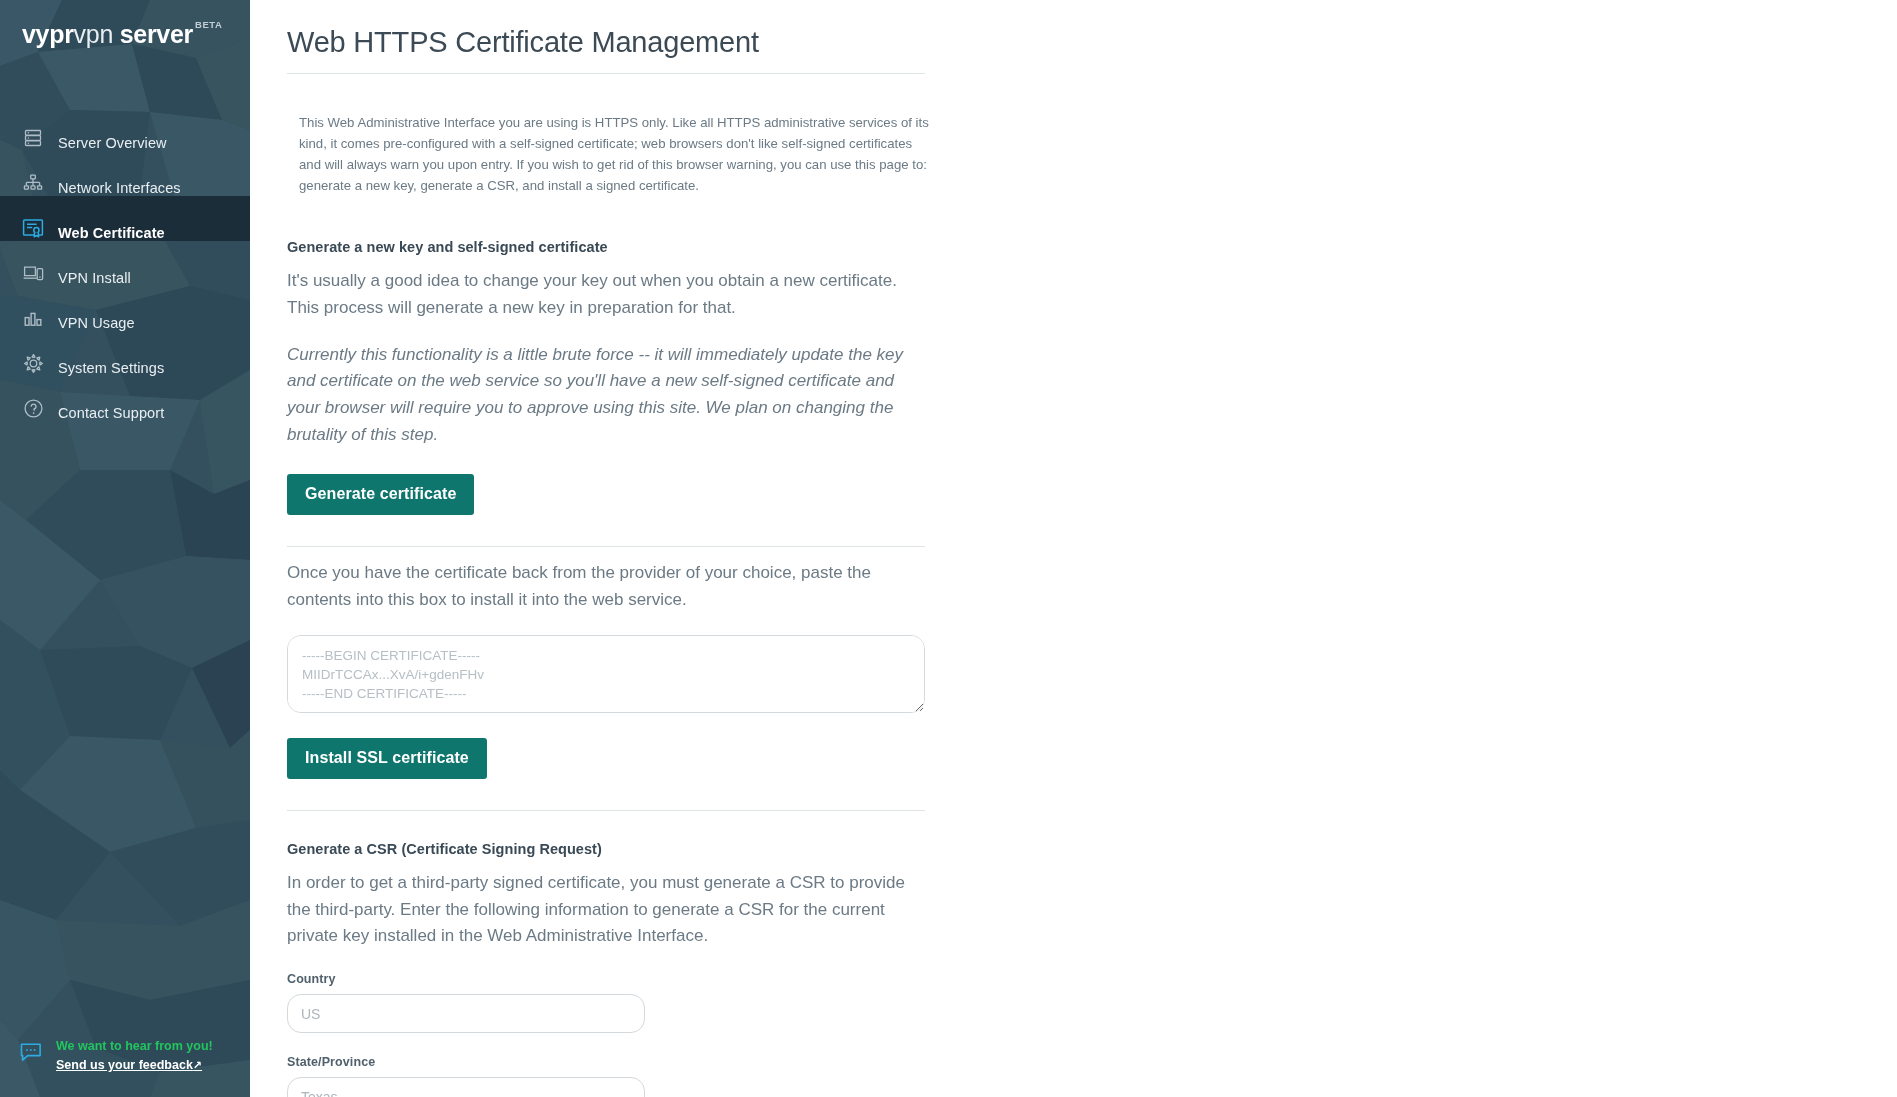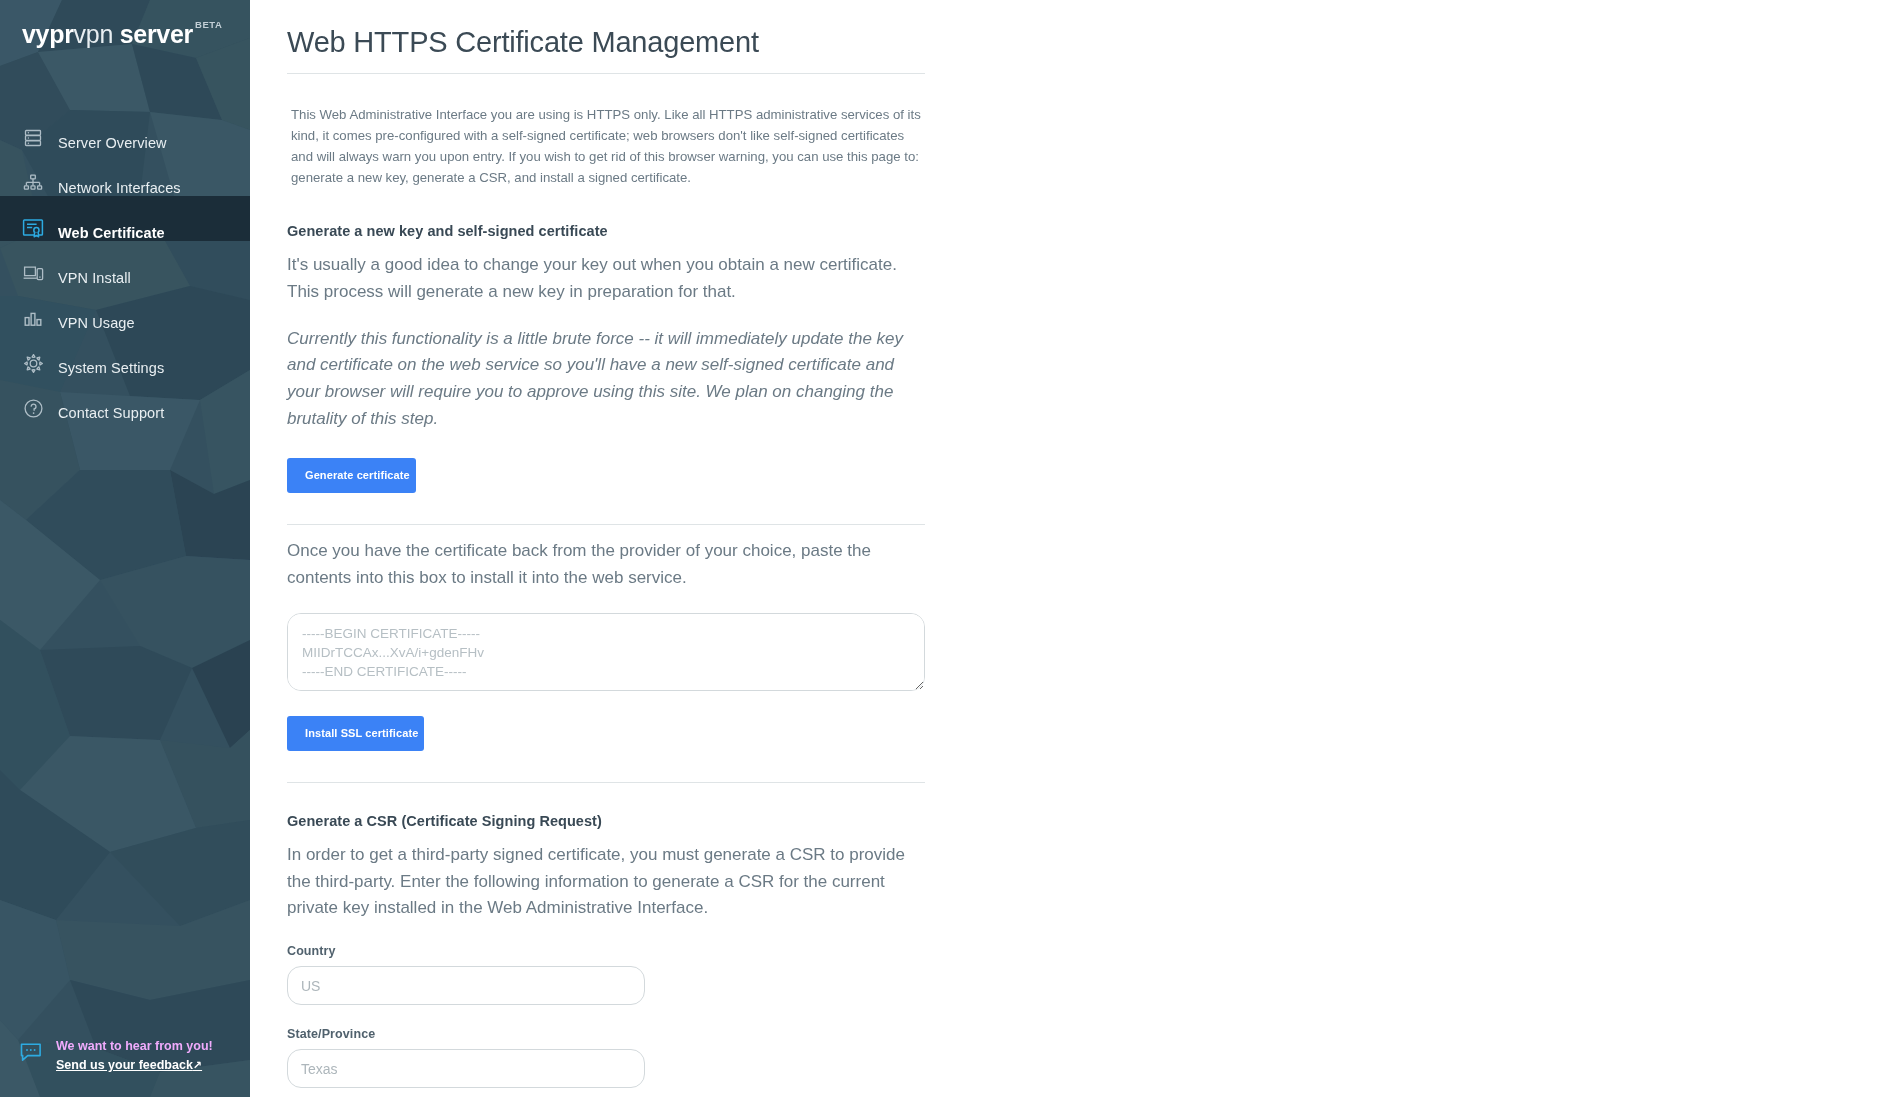--- a/index.html
+++ b/index.html
@@ -115,21 +115,21 @@
     flex: 0 0 26px;
     width: 26px; height: 26px;
     margin-right: 10px;
     margin-top: 4px;
   }
   .fb-lines { line-height: 1.28; }
   .fb-title {
     display: block;
     font-size: 12.5px;
     font-weight: 700;
-    color: #f0abfc;
+    color: #22c55e;
   }
   .fb-link {
     display: inline-block;
     font-size: 12.5px;
     font-weight: 700;
     color: #ffffff;
     text-decoration: underline;
     cursor: pointer;
   }
   .fb-arrow { font-size: 11px; }
@@ -155,21 +155,21 @@
     font-size: 29px;
     font-weight: 400;
     color: #3b4a55;
     letter-spacing: -0.2px;
     line-height: 1.15;
     border-bottom: 1px solid #dfe4e6;
     width: 638px;
   }
 
   p.intro {
-    margin: 4px;
+    margin: 12px;
     padding-top: 27px;
     font-size: 13.2px;
     line-height: 1.58;
     color: #6b7a85;
     width: 638px;
   }
 
   h2.sec-title {
     margin: 0;
     padding-top: 30px;
@@ -188,24 +188,24 @@
     width: 620px;
   }
   p.sec-body.italic {
     font-style: italic;
     padding-top: 20px;
   }
 
   .btn {
     display: inline-block;
     margin-top: 25px;
-    padding: 11px 6px 12px 18px;
-    background: #3b82f6;
+    padding: 11px 18px 12px 18px;
+    background: #0f766e;
     color: #ffffff;
-    font-size: 11px;
+    font-size: 16px;
     font-weight: 700;
     border: none;
     border-radius: 3px;
     cursor: pointer;
     letter-spacing: 0.1px;
     font-family: "Liberation Sans", "DejaVu Sans", sans-serif;
   }
 
   hr.divider {
     margin: 31px 0 0 0;

